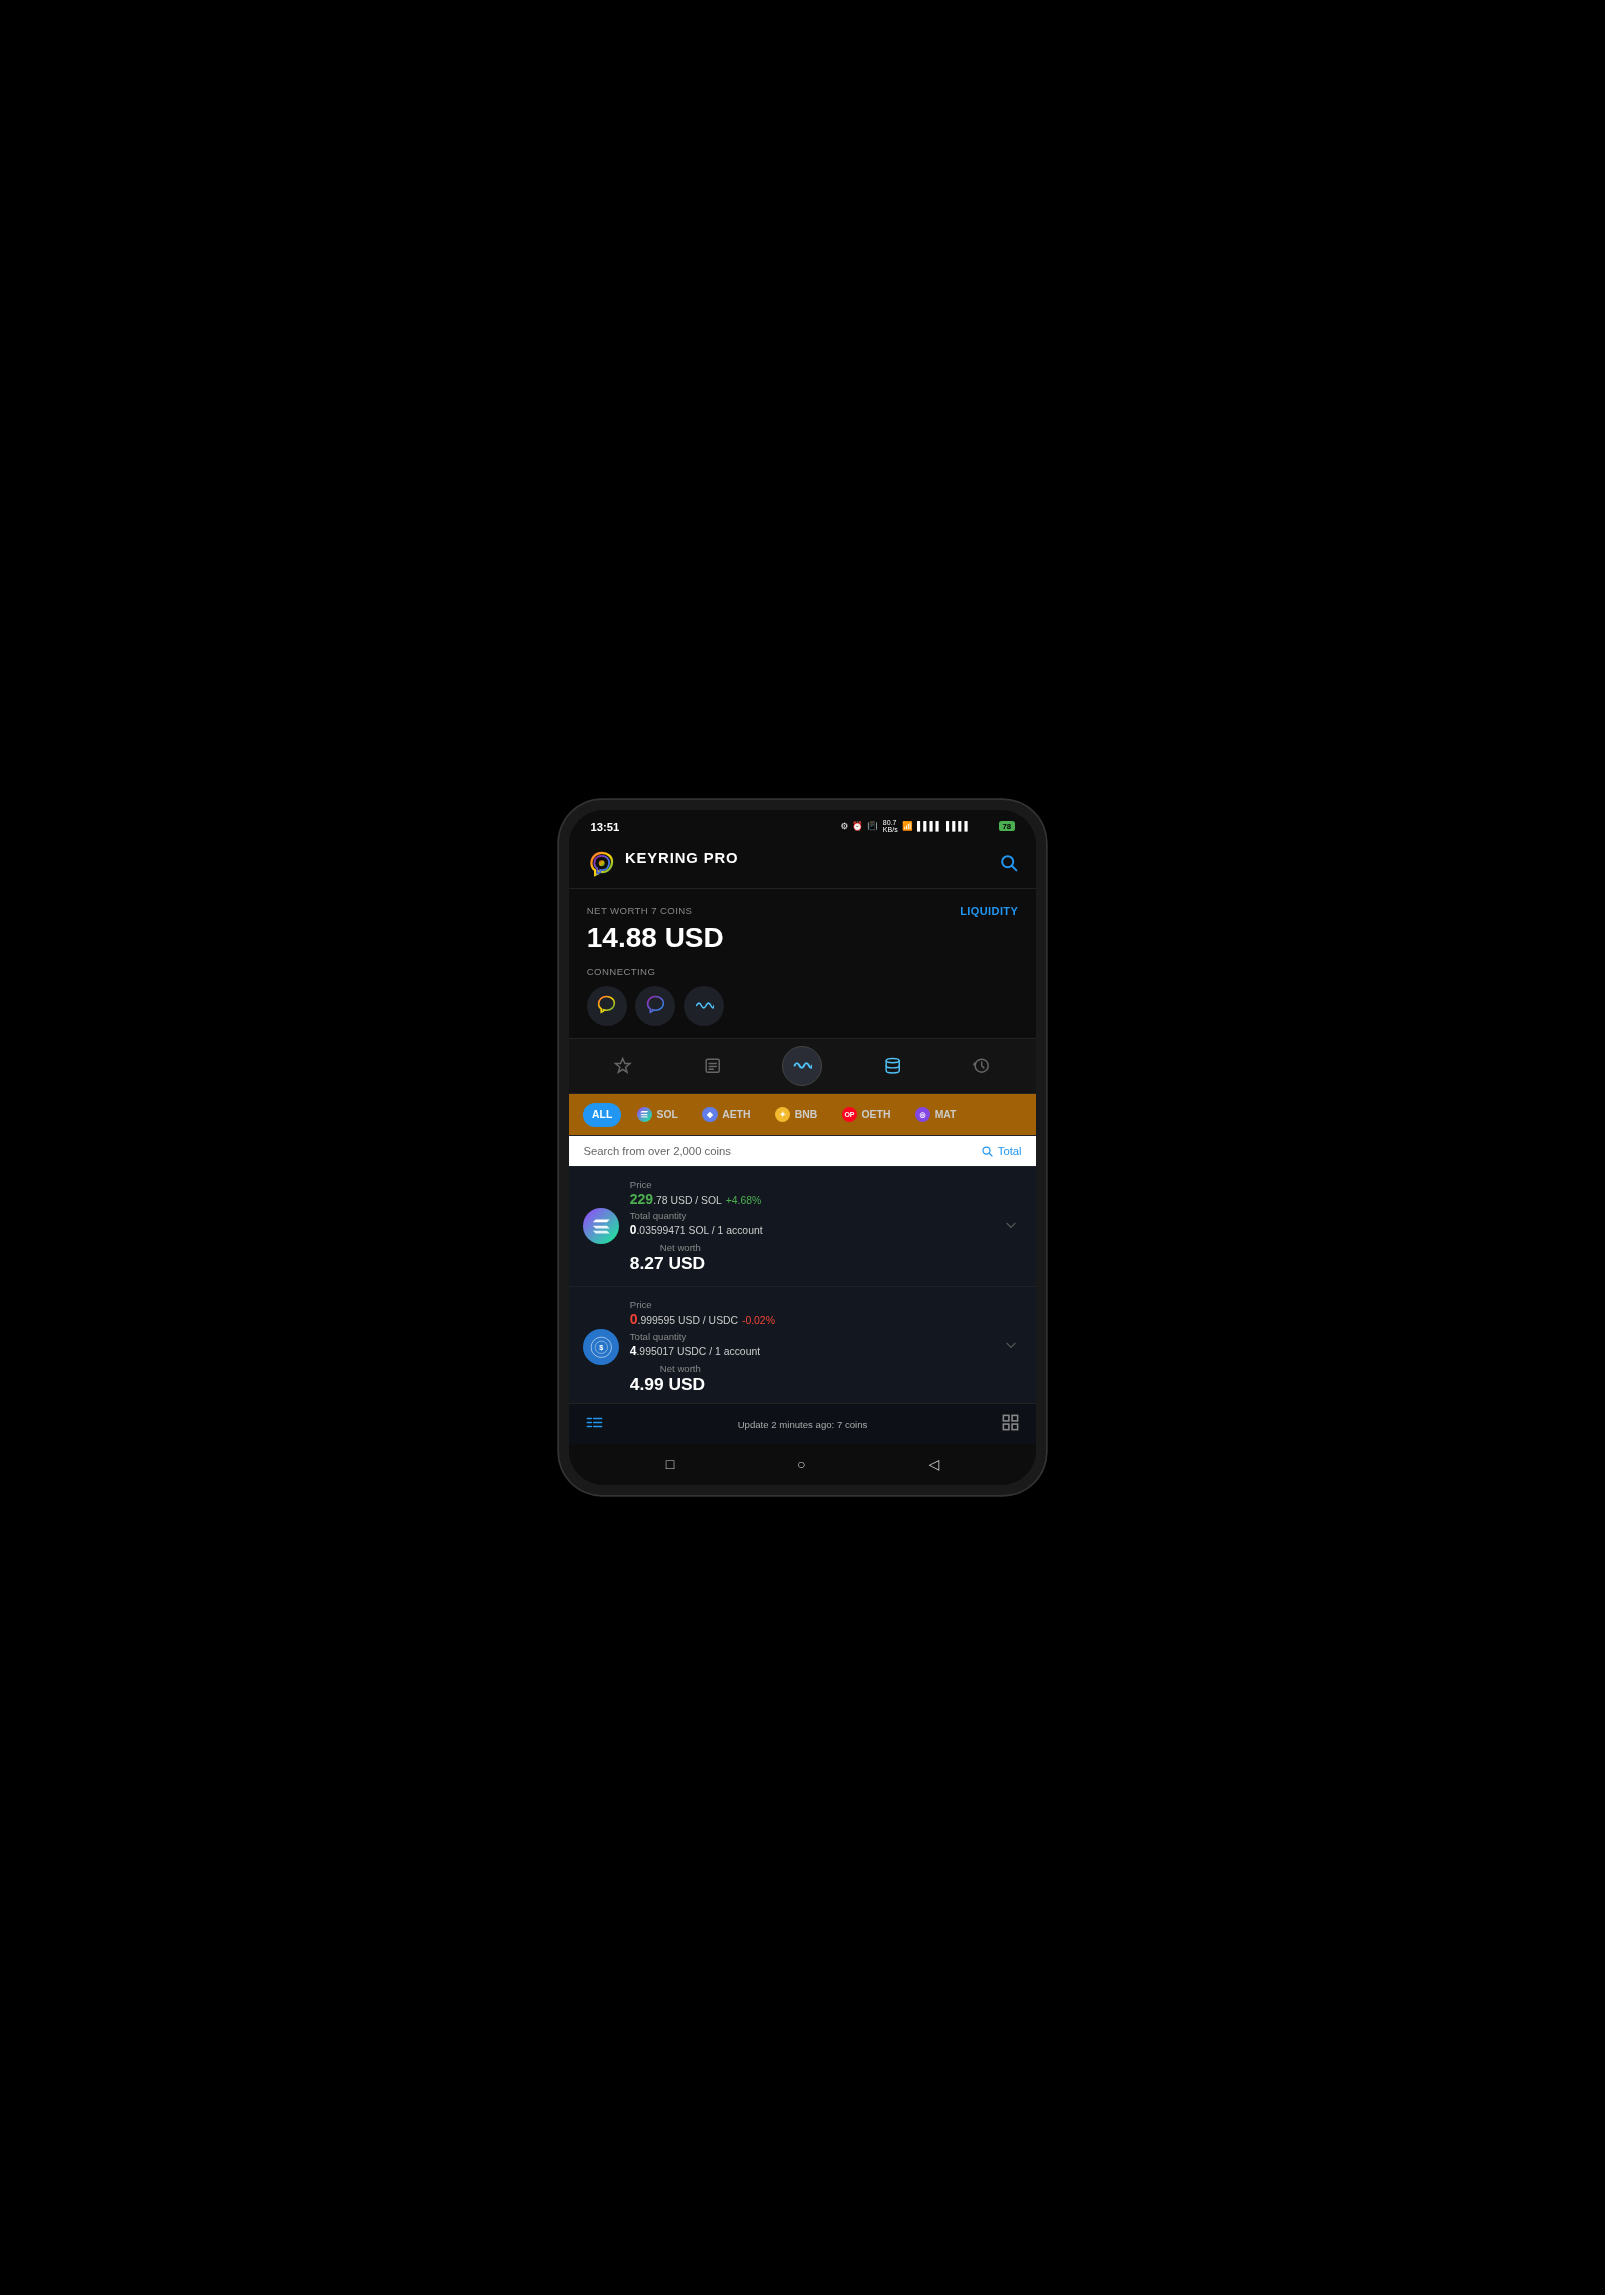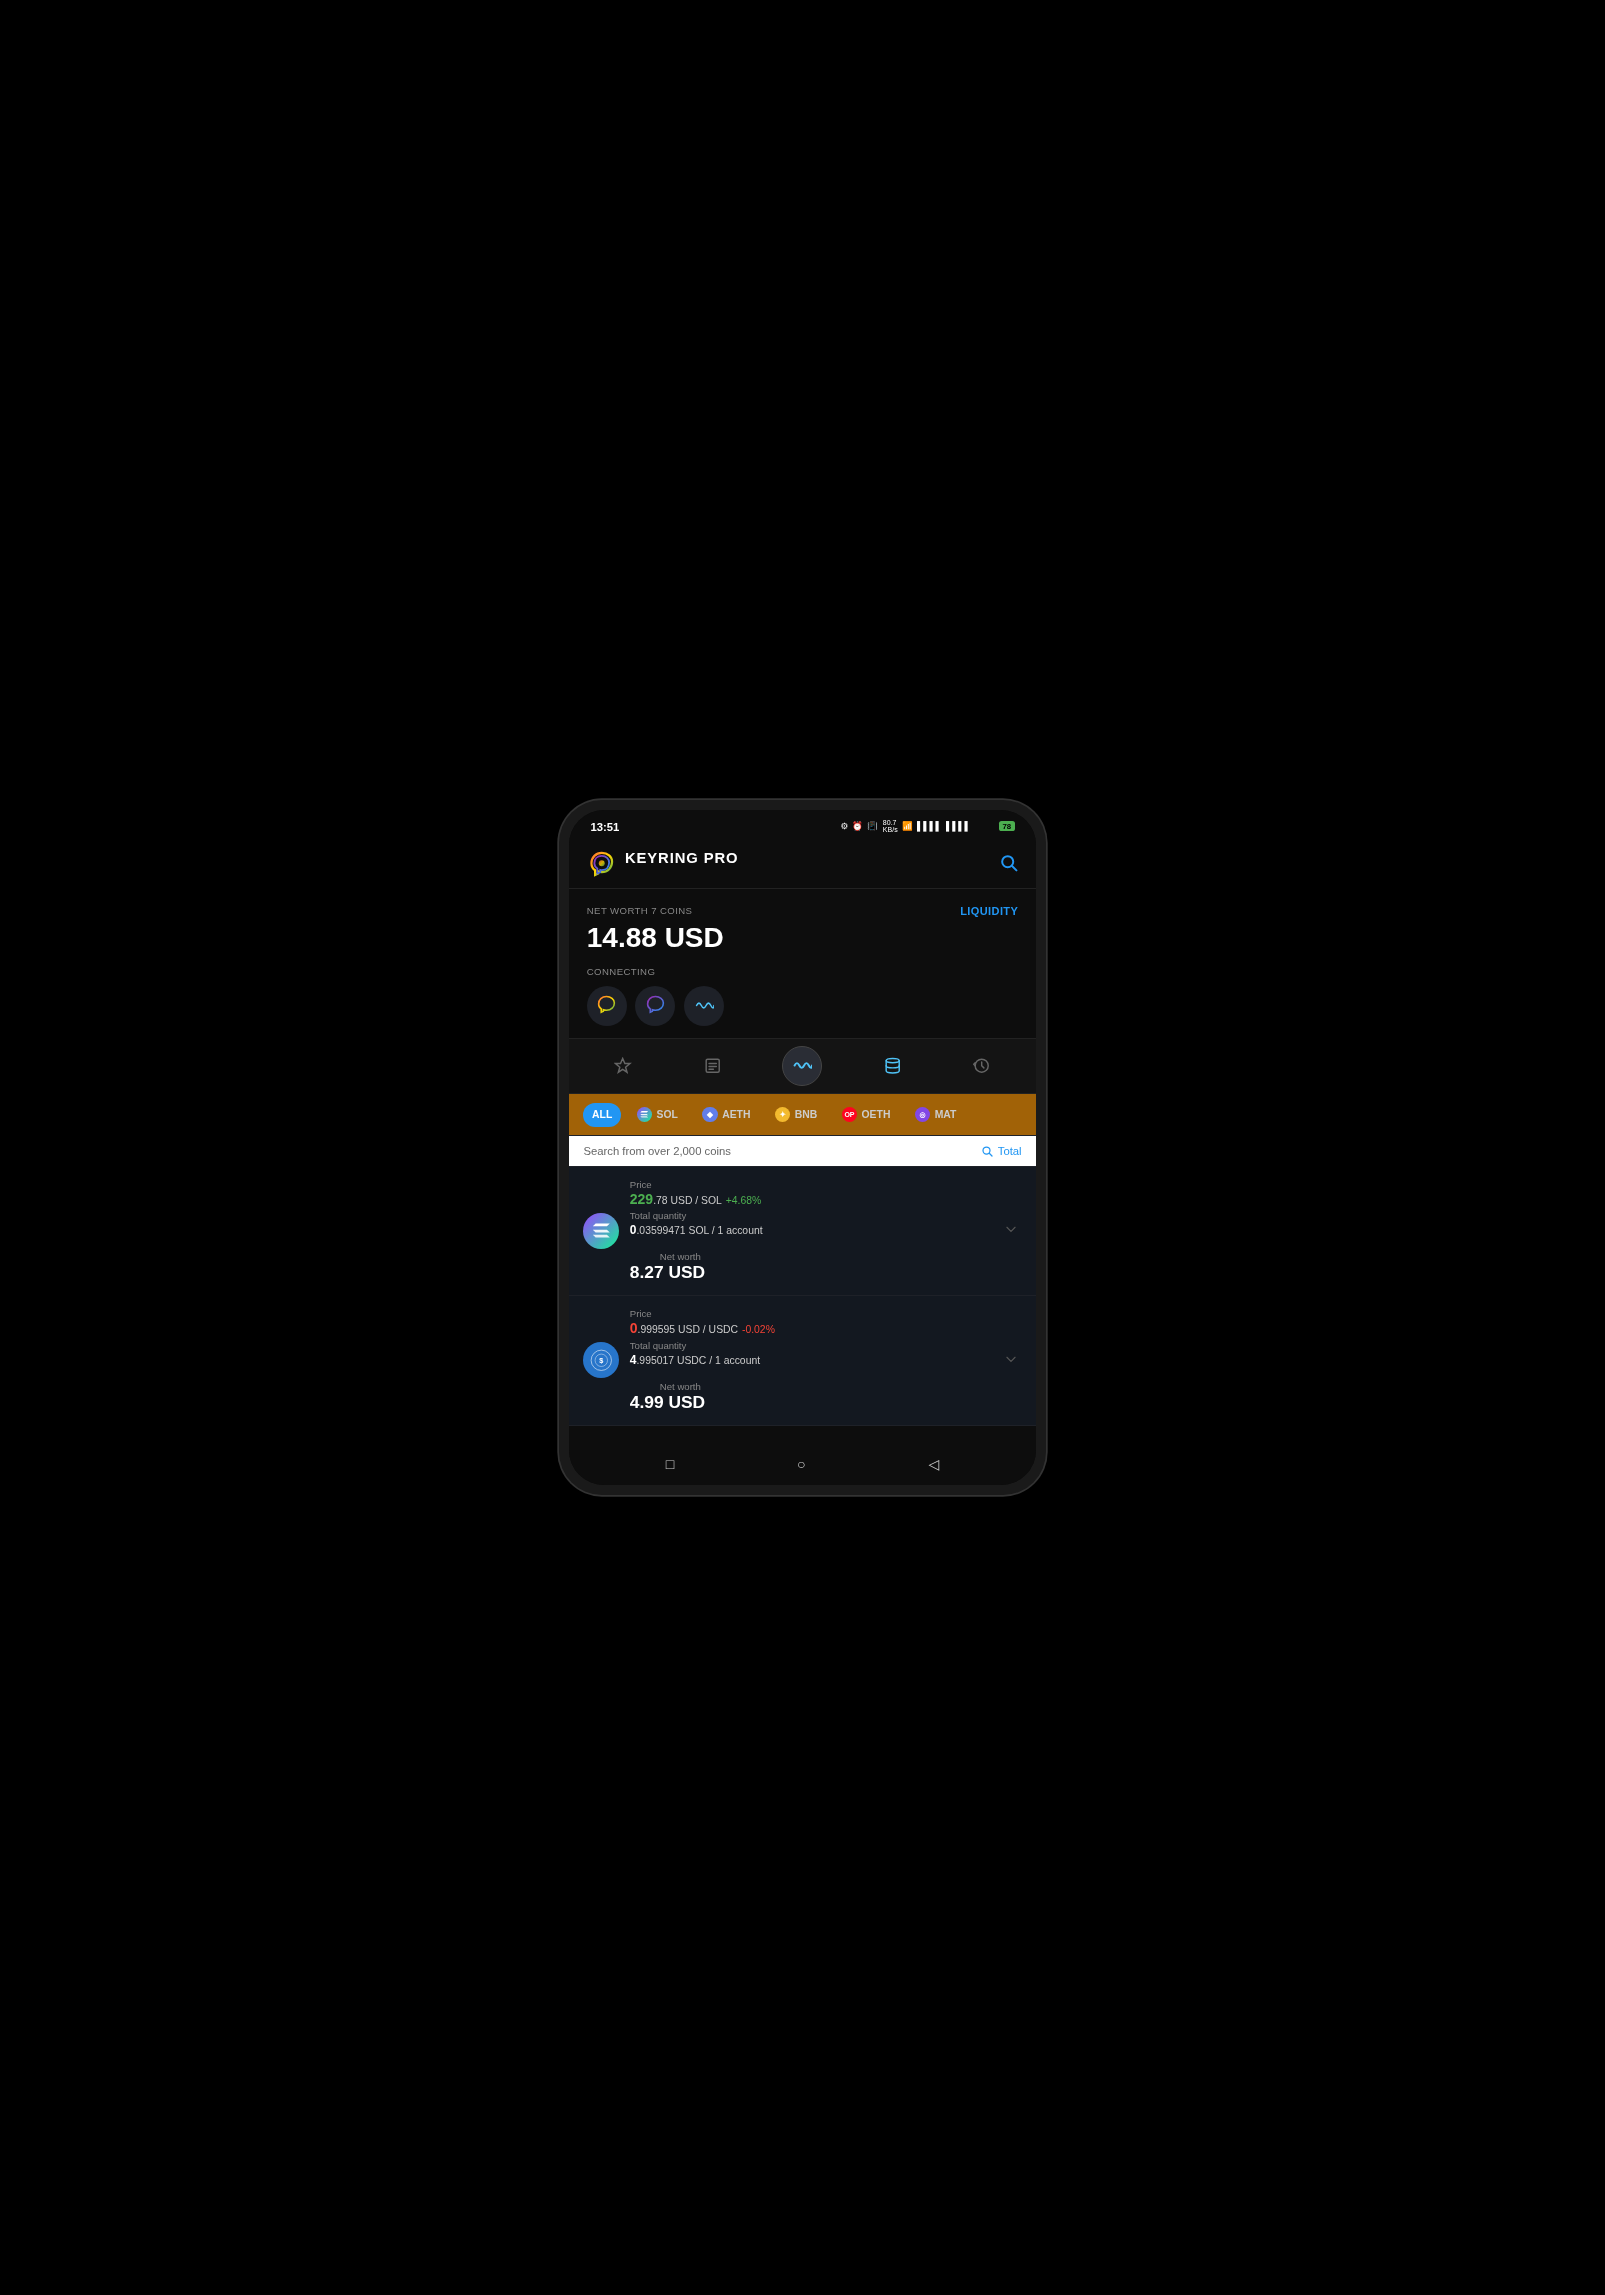--- a/index.html
+++ b/index.html
@@ -313,21 +313,21 @@
       color: #ccc;
     }
     .qty-main {
       font-size: 12px;
       font-weight: 700;
       color: #fff;
     }
     .net-worth-label-sm {
       color: #888;
       font-size: 9.6px;
-      margin-top: 14px;
+      margin-top: 5px;
       padding-left: 30px;
     }
     .net-worth-coin {
       font-size: 17.4px;
       font-weight: 800;
       color: #fff;
     }
     .chevron-btn {
       color: #555;
       font-size: 12px;
@@ -623,20 +623,41 @@
         </div>
         <div class="chevron-btn">
           <svg width="14" height="14" viewBox="0 0 24 24" fill="none" stroke="currentColor" stroke-width="2" stroke-linecap="round">
             <polyline points="5 9 12 16 19 9"></polyline>
           </svg>
         </div>
       </div>
 
     </div>
 
+    <div class="bottom-bar">
+      <div class="bottom-left-icon">
+        <svg width="19" height="19" viewBox="0 0 24 24" fill="none" stroke="#2196F3" stroke-width="2" stroke-linecap="round">
+          <line x1="3" y1="7" x2="8" y2="7"></line>
+          <line x1="3" y1="12" x2="8" y2="12"></line>
+          <line x1="3" y1="17" x2="8" y2="17"></line>
+          <line x1="11" y1="7" x2="21" y2="7"></line>
+          <line x1="11" y1="12" x2="21" y2="12"></line>
+          <line x1="11" y1="17" x2="21" y2="17"></line>
+        </svg>
+      </div>
+      <span class="bottom-update-text">Update 2 minutes ago: 7 coins</span>
+      <div class="bottom-grid-icon">
+        <svg width="19" height="19" viewBox="0 0 24 24" fill="none" stroke="#888" stroke-width="2" stroke-linecap="round">
+          <rect x="3" y="3" width="7" height="7"></rect>
+          <rect x="14" y="3" width="7" height="7"></rect>
+          <rect x="3" y="14" width="7" height="7"></rect>
+          <rect x="14" y="14" width="7" height="7"></rect>
+        </svg>
+      </div>
+    </div>
 
     <div class="android-nav">
       <div class="android-nav-btn">□</div>
       <div class="android-nav-btn">○</div>
       <div class="android-nav-btn">◁</div>
     </div>
 
   </div>
 </div>
 

